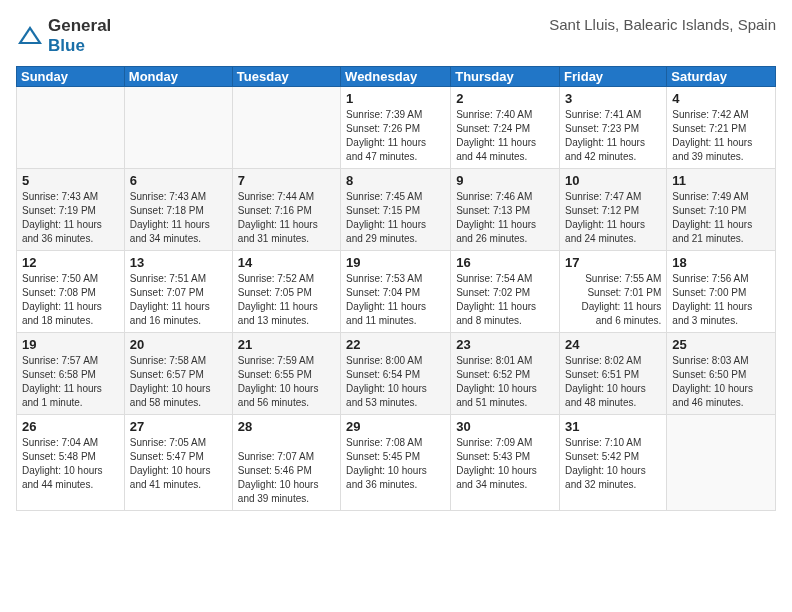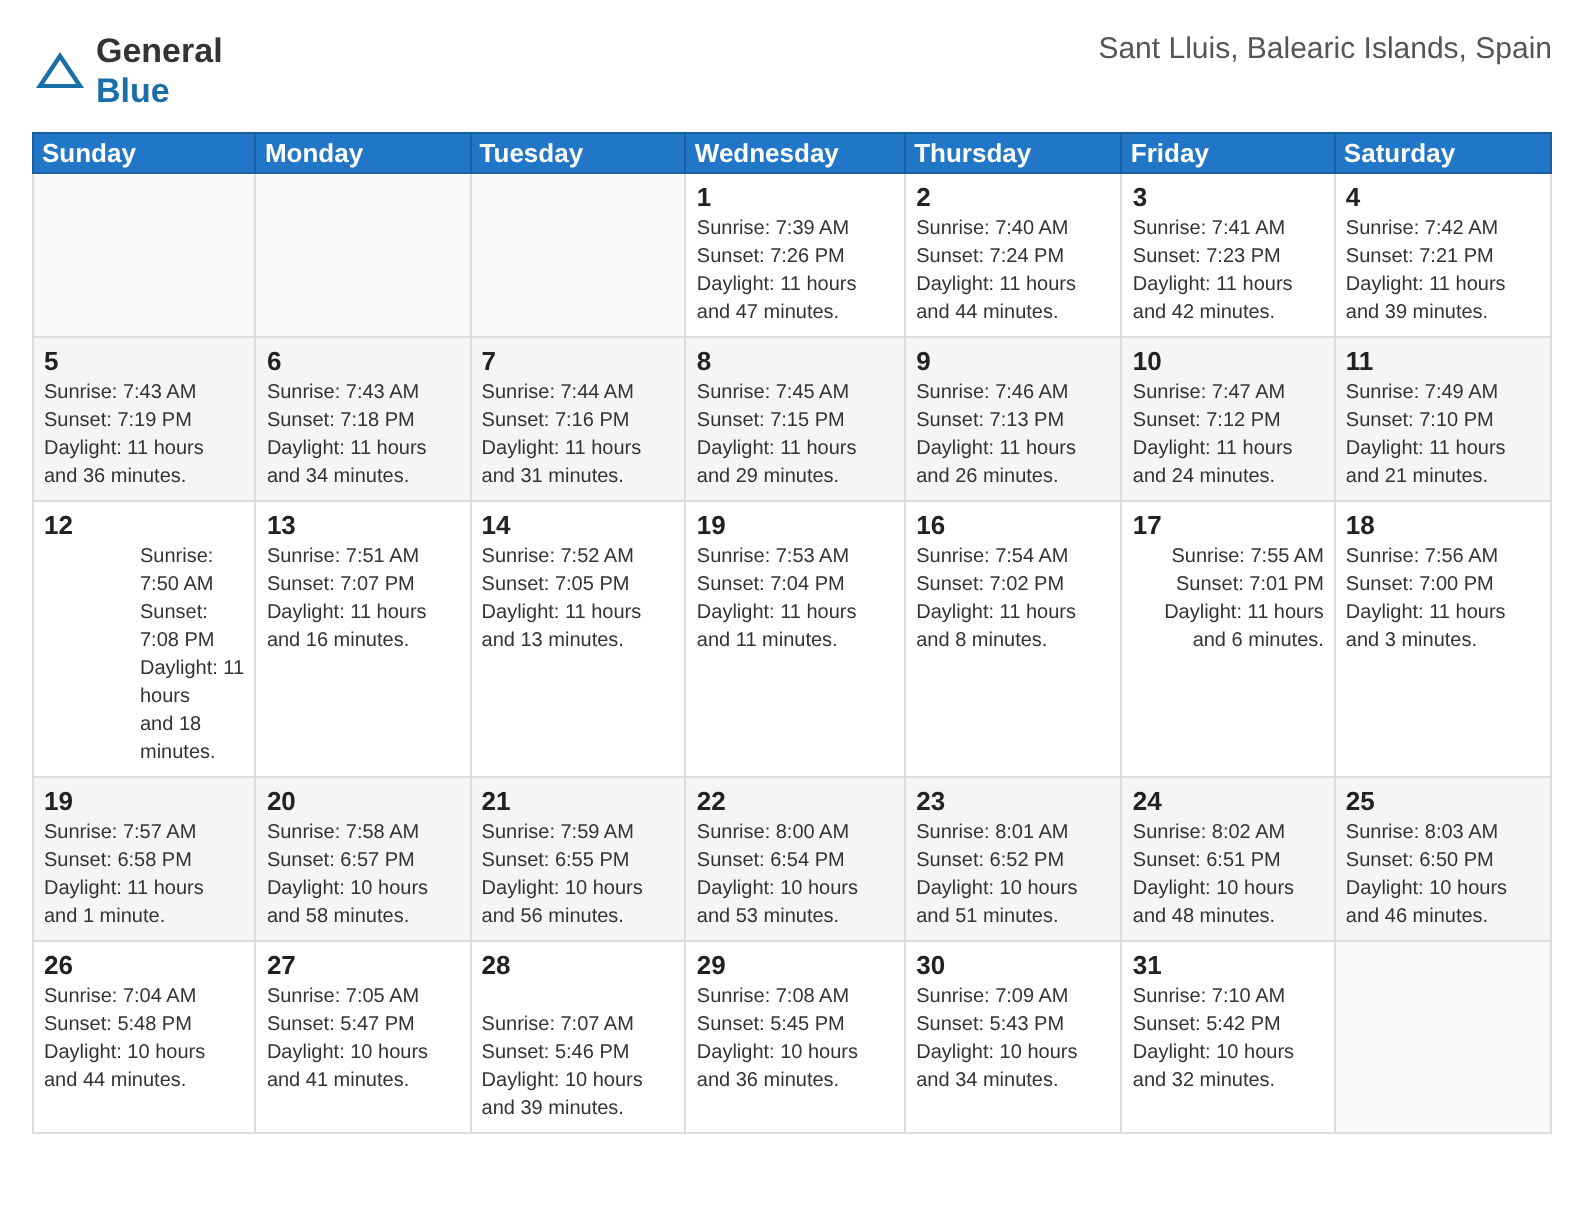--- a/index.html
+++ b/index.html
@@ -198,21 +198,21 @@
           <span class="day-num">11</span>
           <div class="day-info" style="white-space: pre-line;">Sunrise: 7:49 AM
 Sunset: 7:10 PM
 Daylight: 11 hours
 and 21 minutes.</div>
         </td>
       </tr>
       <tr class="row-odd">
         <td>
           <span class="day-num">12</span>
-          <div class="day-info" style="white-space: pre-line; margin-left: 48px;">Sunrise: 7:50 AM
+          <div class="day-info" style="white-space: pre-line;">Sunrise: 7:50 AM
 Sunset: 7:08 PM
 Daylight: 11 hours
 and 18 minutes.</div>
         </td>
         <td>
           <span class="day-num">13</span>
           <div class="day-info" style="white-space: pre-line;">Sunrise: 7:51 AM
 Sunset: 7:07 PM
 Daylight: 11 hours
 and 16 minutes.</div>

